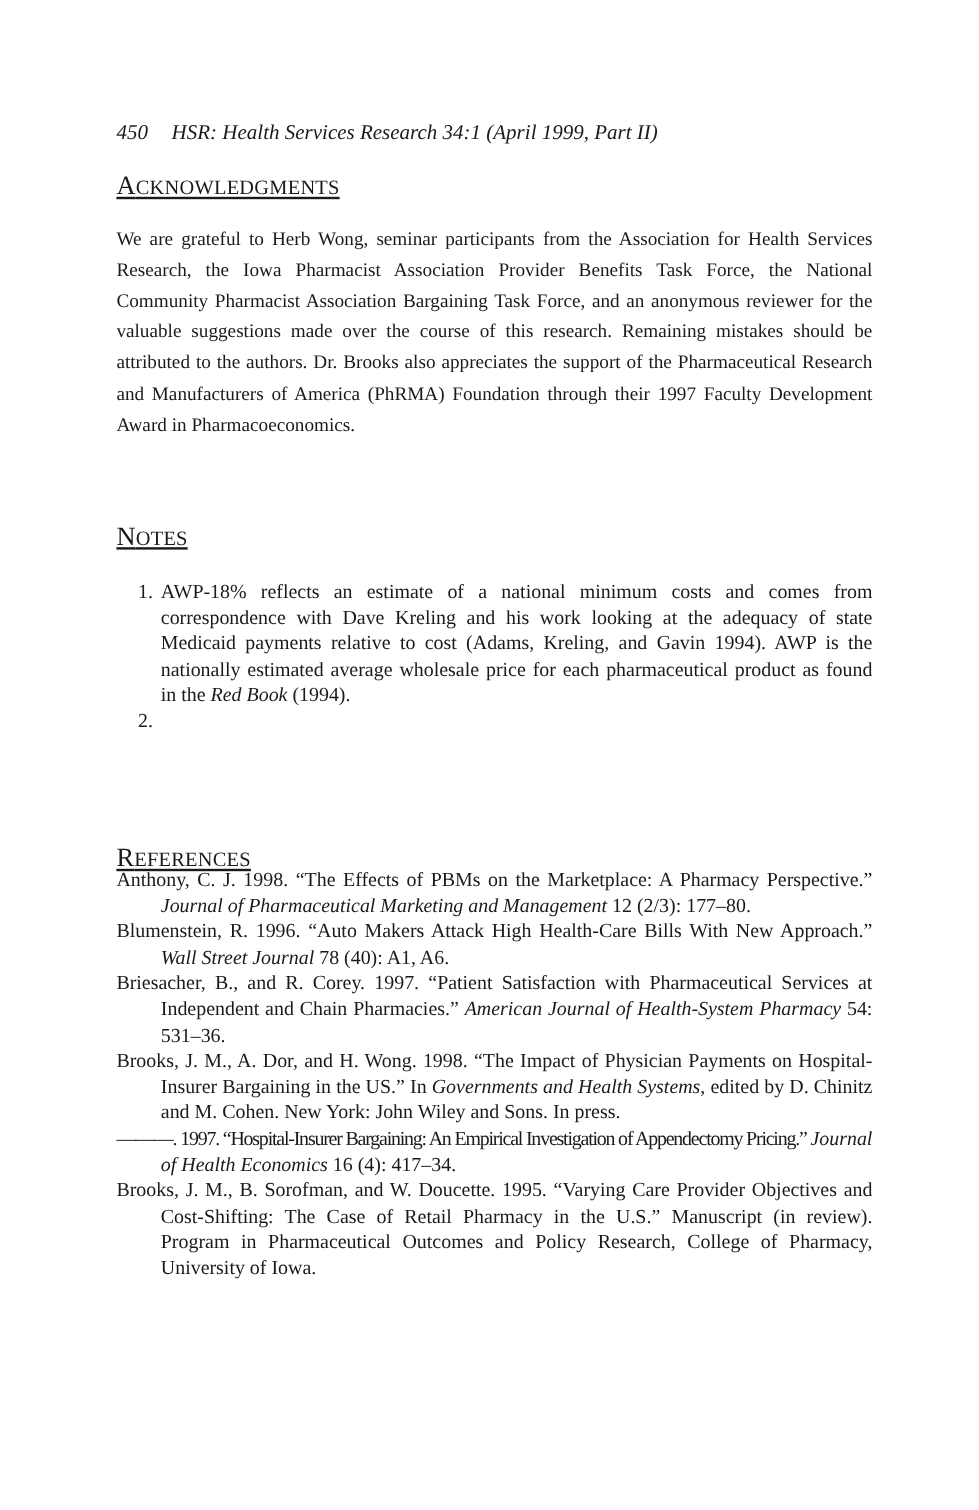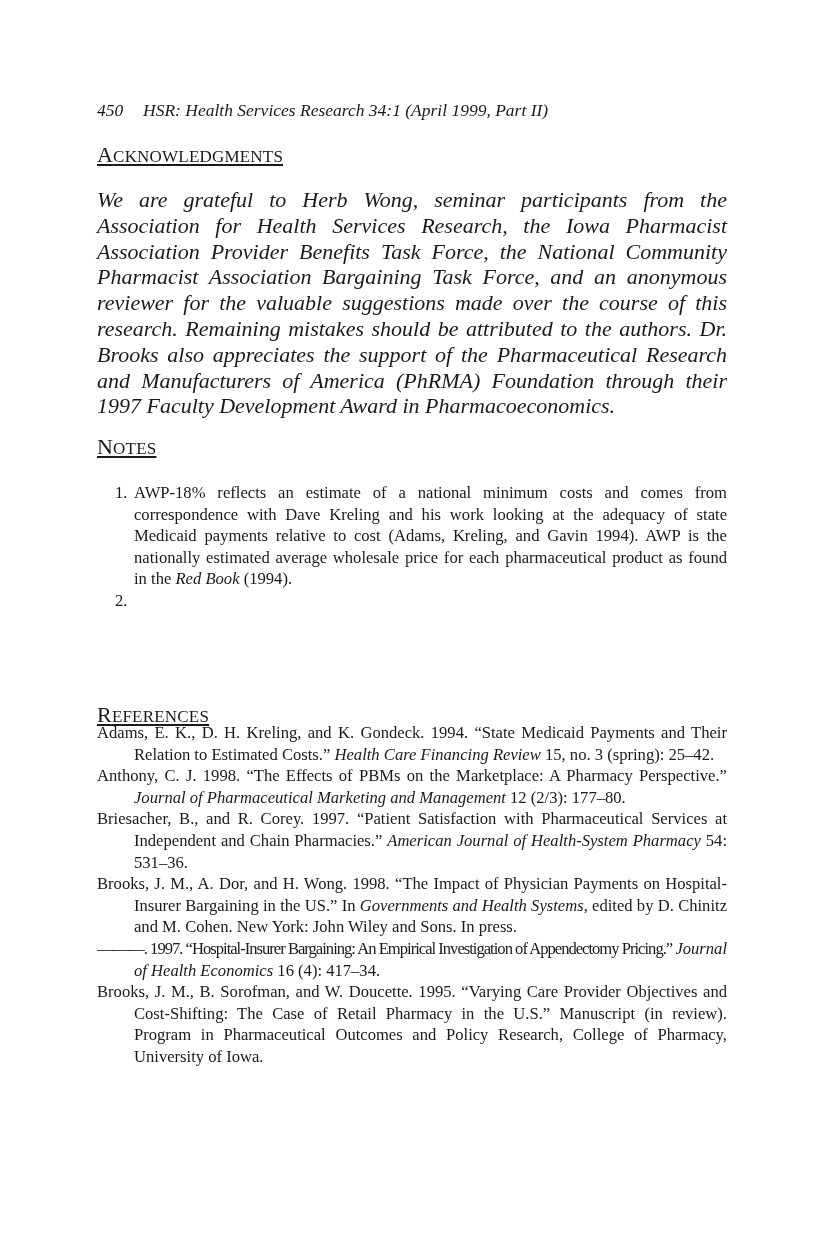--- a/index.html
+++ b/index.html
@@ -41,25 +41,24 @@
       font-weight: normal;
       margin: 0;
       text-decoration: underline;
     }
     .section-heading .sc { font-size: 17px; }
     .ack-para {
       position: absolute;
       top: 187px;
       left: 0;
       width: 630px;
-      font-size: 22px;
+      font-size: 16px;
       line-height: 25.8px;
       text-align: justify;
       margin: 0;
-      font-style: italic;
     }
     .notes-list {
       position: absolute;
       top: 482px;
       left: 0;
       width: 630px;
       margin: 0;
       padding: 0;
       list-style: none;
       font-size: 16.6px;
@@ -116,21 +115,21 @@
       <span class="num">1.</span><span>AWP-18% reflects an estimate of a national minimum costs and comes from correspondence with Dave Kreling and his work looking at the adequacy of state Medicaid payments relative to cost (Adams, Kreling, and Gavin 1994). AWP is the nationally estimated average wholesale price for each pharmaceutical product as found in the </span><i>Red Book</i><span> (1994).</span>
     </li>
     <li>
       <span class="num">2.</span><i></i><span></span>
     </li>
   </ol>
 
   <h2 class="section-heading" style="top:702px;"><span>R</span><span class="sc">EFERENCES</span></h2>
 
   <ul class="refs-list">
-    <li><span>Adams, E. K., D. H. Kreling, and K. Gondeck. 1994. “State Medicaid Payments and Their Relation to Estimated Costs.” </span><i>Health Care Financing Review</i><span> 15, no. 3 (spring): 25–42.</span></li>
     <li><span>Anthony, C. J. 1998. “The Effects of PBMs on the Marketplace: A Pharmacy Perspective.” </span><i>Journal of Pharmaceutical Marketing and Management</i><span> 12 (2/3): 177–80.</span></li>
+    <li><span>Blumenstein, R. 1996. “Auto Makers Attack High Health-Care Bills With New Approach.” </span><i>Wall Street Journal</i><span> 78 (40): A1, A6.</span></li>
     <li><span>Briesacher, B., and R. Corey. 1997. “Patient Satisfaction with Pharmaceutical Services at Independent and Chain Pharmacies.” </span><i>American Journal of Health-System Pharmacy</i><span> 54: 531–36.</span></li>
     <li><span>Brooks, J. M., A. Dor, and H. Wong. 1998. “The Impact of Physician Payments on Hospital-Insurer Bargaining in the US.” In </span><i>Governments and Health Systems</i><span>, edited by D. Chinitz and M. Cohen. New York: John Wiley and Sons. In press.</span></li>
     <li><span class="dash">———. 1997. “Hospital-Insurer Bargaining: An Empirical Investigation of Appendectomy Pricing.” </span><i>Journal of Health Economics</i><span> 16 (4): 417–34.</span></li>
     <li><span>Brooks, J. M., B. Sorofman, and W. Doucette. 1995. “Varying Care Provider Objectives and Cost-Shifting: The Case of Retail Pharmacy in the U.S.” Manuscript (in review). Program in Pharmaceutical Outcomes and Policy Research, College of Pharmacy, University of Iowa.</span><i></i><span></span></li>
   </ul>
 
 </div>
 
 </body></html>

